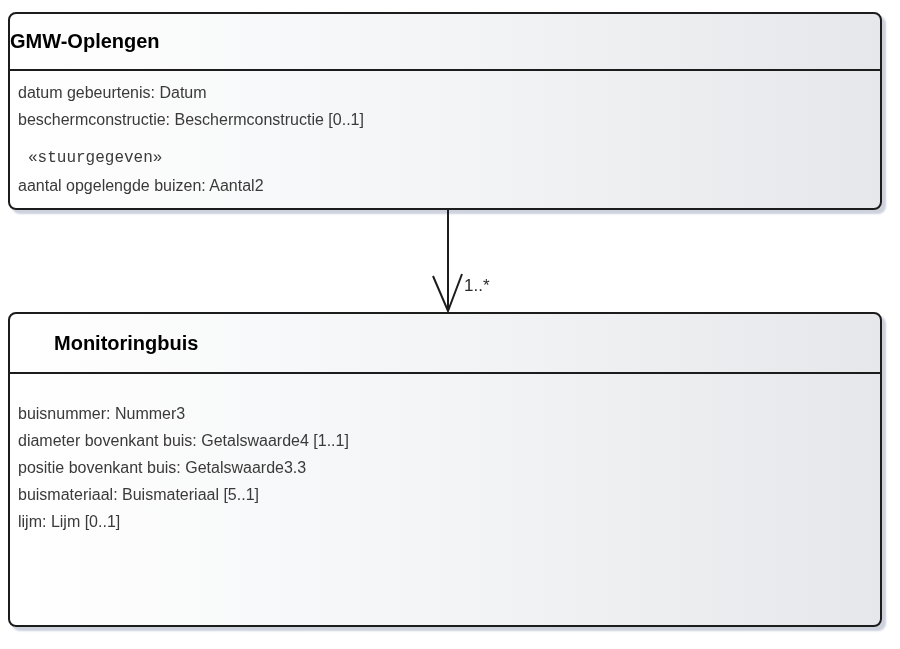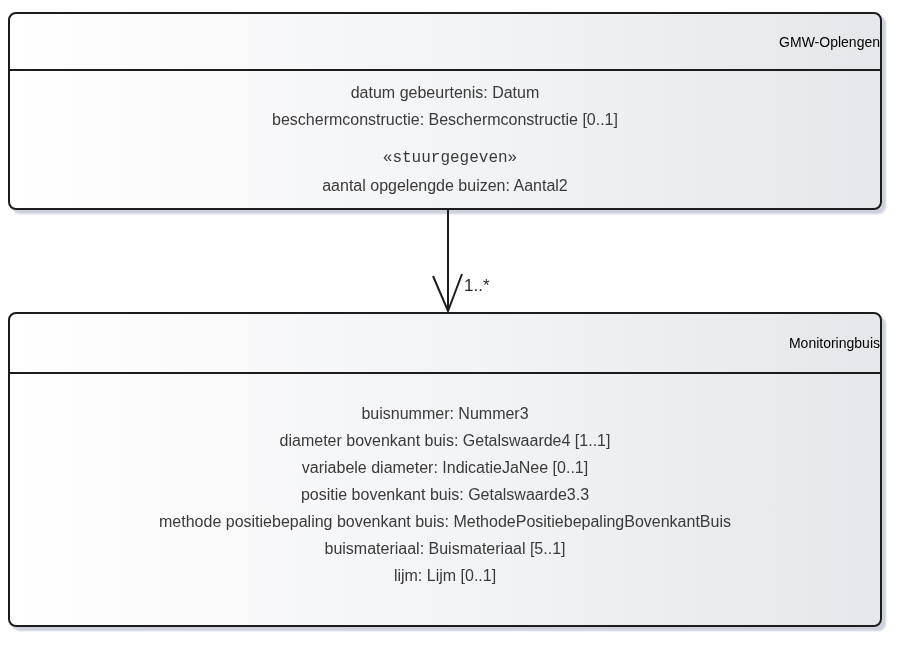--- a/index.html
+++ b/index.html
@@ -26,35 +26,34 @@
     box-shadow: 4px 4px 2px #ccd1dc;
   }
   .class-gmw { top: 12px;  height: 198px; }
   .class-monitoringbuis { top: 312px; height: 315px; }
 
   .class-header {
     box-sizing: border-box;
     border-bottom: 2px solid #1c1c1c;
     display: flex;
     align-items: center;
-    justify-content: flex-end;
-    font-weight: normal;
-    font-size: 14px;
+    justify-content: flex-start;
+    font-weight: bold;
+    font-size: 20px;
     color: #000000;
     border-radius: 6px 6px 0 0;
   }
   .class-gmw .class-header { height: 57px; }
   .class-monitoringbuis .class-header { height: 60px; padding-left: 44px; }
 
   .class-body {
     padding: 8px 8px 0 8px;
     font-size: 16px;
     line-height: 27px;
     color: #3a3a3a;
-    text-align: center;
   }
   .class-monitoringbuis .class-body { padding-top: 26px; }
 
   .attr-line {
     white-space: nowrap;
   }
   .stereotype-group {
     margin-top: 12px;
   }
   .stereotype-label {
@@ -104,21 +103,19 @@
   </svg>
   <div class="multiplicity-label">1..*</div>
 
   <div class="uml-class class-monitoringbuis">
     <div class="class-header">
       <span>Monitoringbuis</span>
     </div>
     <div class="class-body">
       <div class="attr-line">buisnummer: Nummer3</div>
       <div class="attr-line">diameter bovenkant buis: Getalswaarde4 [1..1]</div>
-      <div class="attr-line">variabele diameter: IndicatieJaNee [0..1]</div>
       <div class="attr-line">positie bovenkant buis: Getalswaarde3.3</div>
-      <div class="attr-line">methode positiebepaling bovenkant buis: MethodePositiebepalingBovenkantBuis</div>
       <div class="attr-line">buismateriaal: Buismateriaal [5..1]</div>
       <div class="attr-line">lijm: Lijm [0..1]</div>
     </div>
   </div>
 
 </div>
 
 </body></html>

